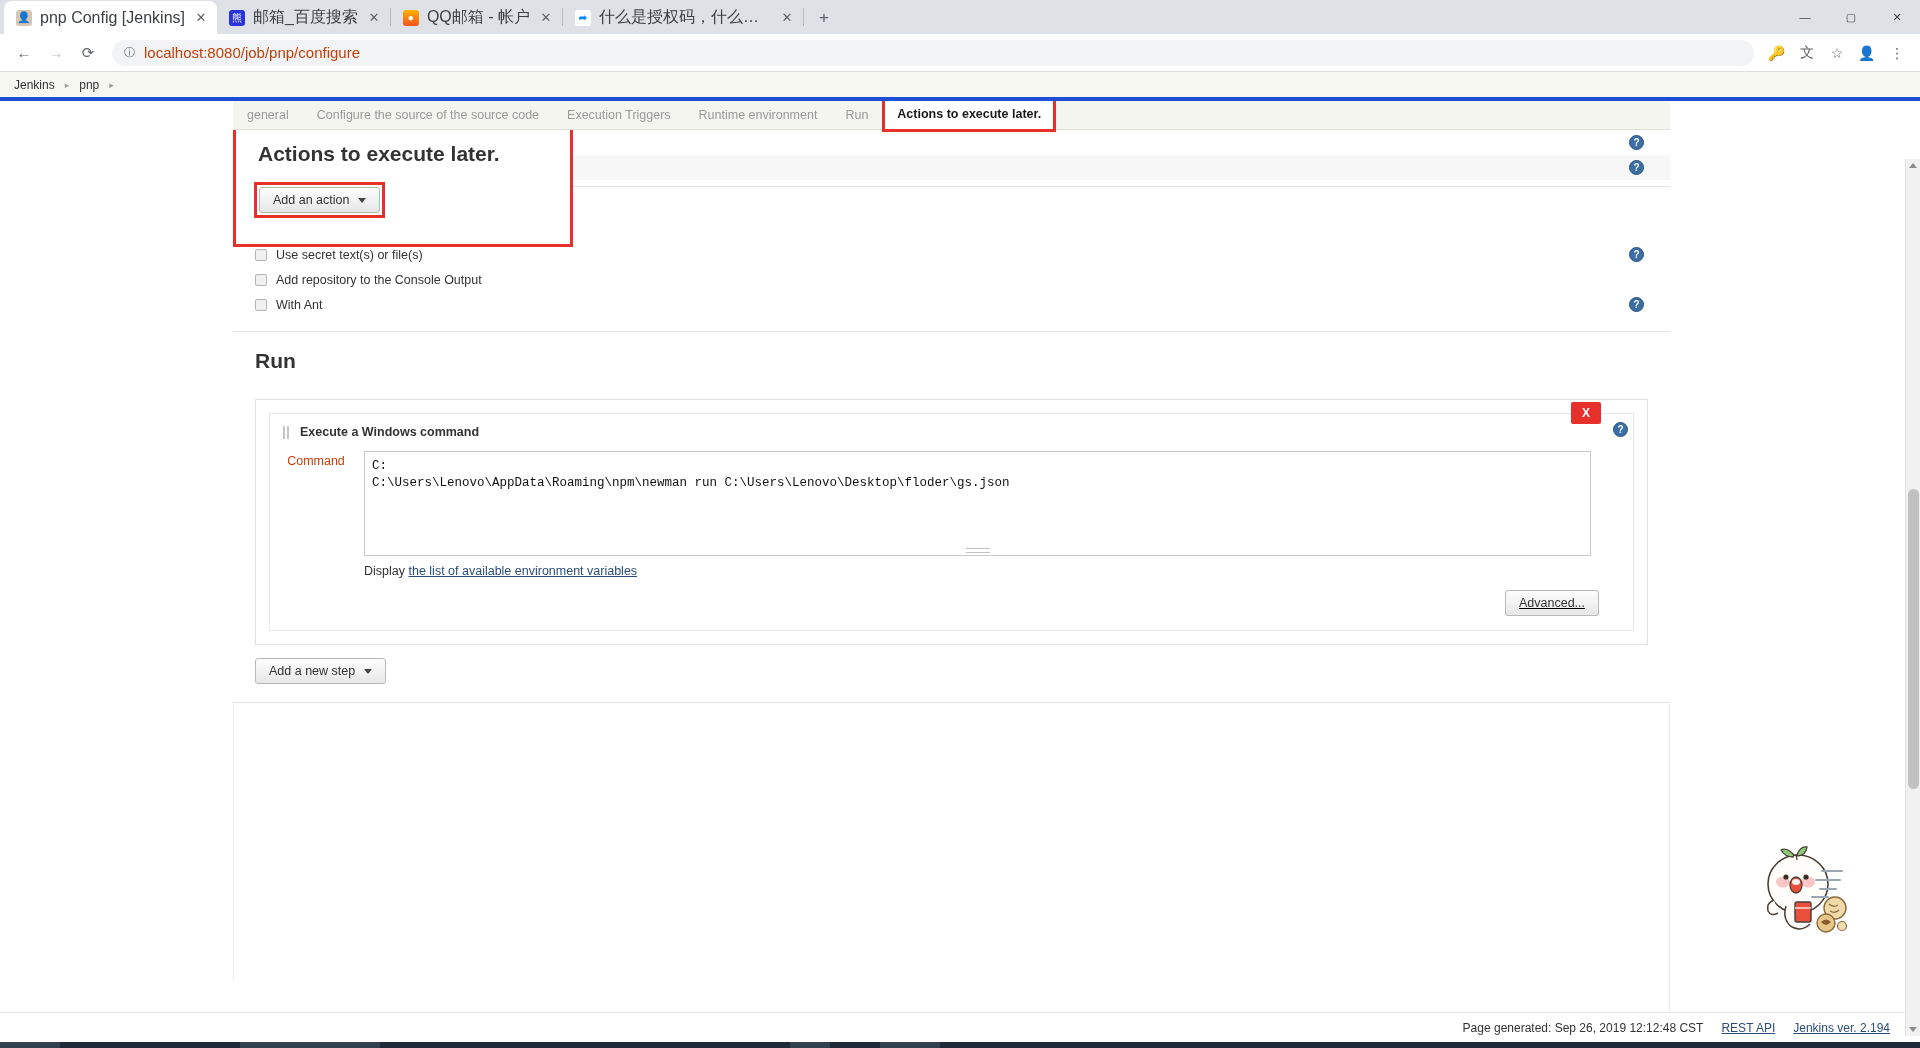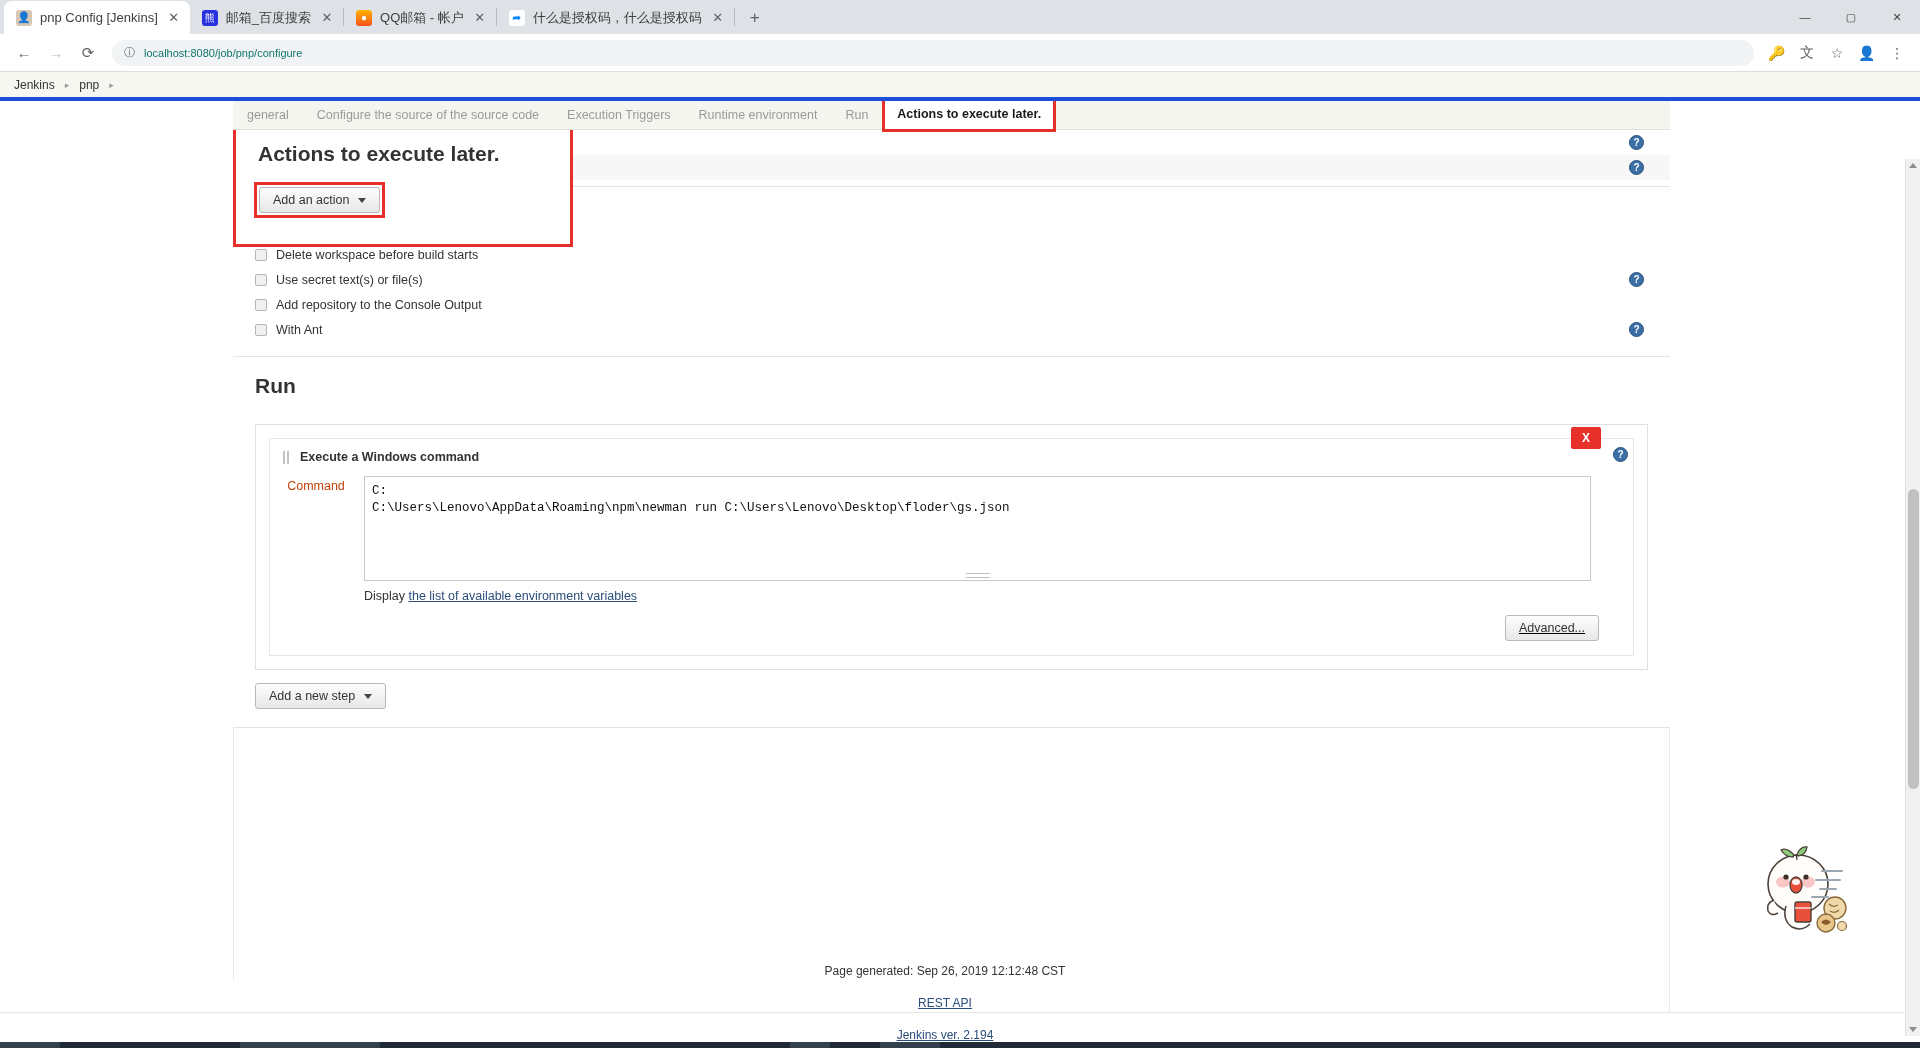--- a/index.html
+++ b/index.html
@@ -30,21 +30,21 @@
     border-radius: 3px; display: flex; align-items: center;
     justify-content: center; font-size: 10px; color: #fff;
     line-height: 1; overflow: hidden;
   }
   .fav-jenkins { background: #d6c7b5; color: #4a3a2a; font-size: 11px; }
   .fav-baidu  { background: #2932e1; }
   .fav-qq     { background: linear-gradient(#ffb300,#f4511e); }
   .fav-zhihu  { background: #ffffff; color: #0084ff; font-weight: bold; }
   .tab-title {
     flex: 1 1 auto; white-space: nowrap; overflow: hidden;
-    text-overflow: ellipsis; font-size: 13px;
+    text-overflow: ellipsis; font-size: 16px;
   }
   .tab-close {
     width: 16px; height: 16px; flex: 0 0 16px; font-size: 13px;
     color: #5f6368; display: flex; align-items: center;
     justify-content: center; line-height: 1;
   }
   .tab-sep { width: 1px; height: 18px; background: #b6b9bd; margin-bottom: 8px; }
   .newtab {
     width: 28px; height: 28px; margin: 0 0 2px 6px; color: #5f6368;
     font-size: 17px; display: flex; align-items: center; justify-content: center;
@@ -68,21 +68,21 @@
     justify-content: center; color: #5f6368; font-size: 15px;
     border-radius: 50%;
   }
   .nav-btn.disabled { color: #bdc1c6; }
   .omnibox {
     flex: 1 1 auto; height: 26px; background: #f1f3f4;
     border-radius: 13px; display: flex; align-items: center;
     padding: 0 12px; gap: 9px; margin: 0 6px;
   }
   .omnibox-icon { font-size: 11px; color: #5f6368; }
-  .omnibox-url { font-size: 11px; color: #0f766e; }
+  .omnibox-url { font-size: 15px; color: #c2410c; }
   .tb-icon {
     width: 26px; height: 26px; display: flex; align-items: center;
     justify-content: center; color: #5f6368; font-size: 14px;
   }
 
   
   .breadcrumb-bar {
     height: 29px; background: #f7f7f2;
     display: flex; align-items: center; padding-left: 14px;
     gap: 10px; border-bottom: 4px solid #1d4ed8;
@@ -259,21 +259,21 @@
     position: absolute; left: 1669px; top: 0;
     width: 1px; height: 950px; background: #ebebeb;
   }
 
   
   .footer {
     position: absolute; left: 0; bottom: 8px; width: 1920px;
     height: 30px; display: flex; align-items: center;
     justify-content: flex-end; gap: 18px;
     padding-right: 30px; font-size: 12px; color: #333;
-    background: #fff; border-top: 1px solid #e6e6e6; flex-direction: column;
+    background: #fff; border-top: 1px solid #e6e6e6;
   }
   .footer a { color: #2a4d7a; text-decoration: underline; }
 
   
   .mascot {
     position: absolute; right: 50px; bottom: 112px;
     width: 120px; height: 100px;
   }
 
   
@@ -393,24 +393,20 @@
       <div class="cb-row shaded">
         <span class="cb"></span>
         <span class="cb-label">Run periodically</span>
         <span class="help-ico">?</span>
       </div>
 
       <div class="hr-line"></div>
 
       <div class="section-title">Runtime environment</div>
 
-      <div class="cb-row">
-        <span class="cb"></span>
-        <span class="cb-label">Delete workspace before build starts</span>
-      </div>
       <div class="cb-row">
         <span class="cb"></span>
         <span class="cb-label">Use secret text(s) or file(s)</span>
         <span class="help-ico">?</span>
       </div>
       <div class="cb-row">
         <span class="cb"></span>
         <span class="cb-label">Add repository to the Console Output</span>
       </div>
       <div class="cb-row">

